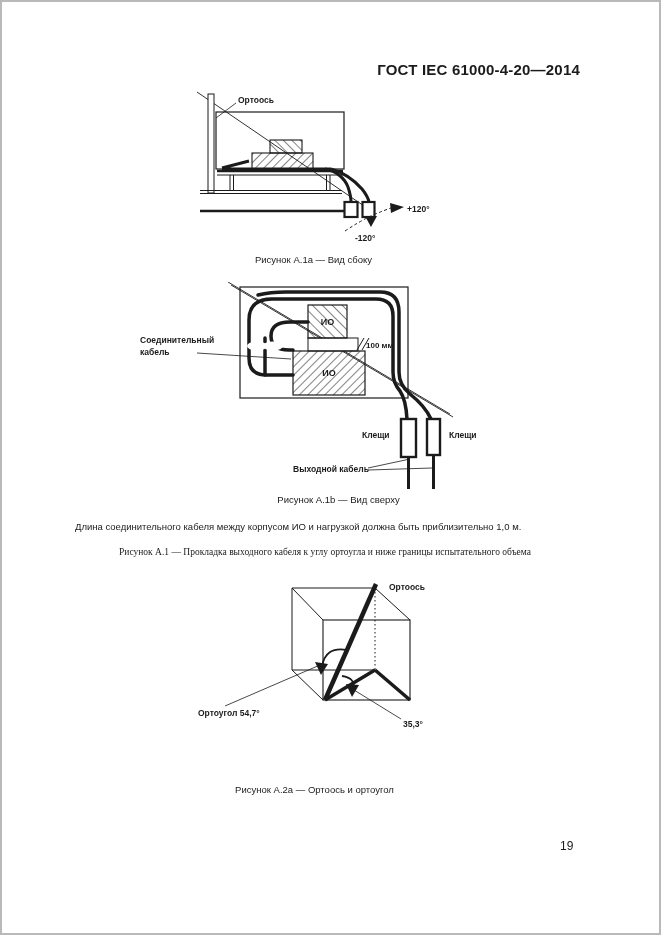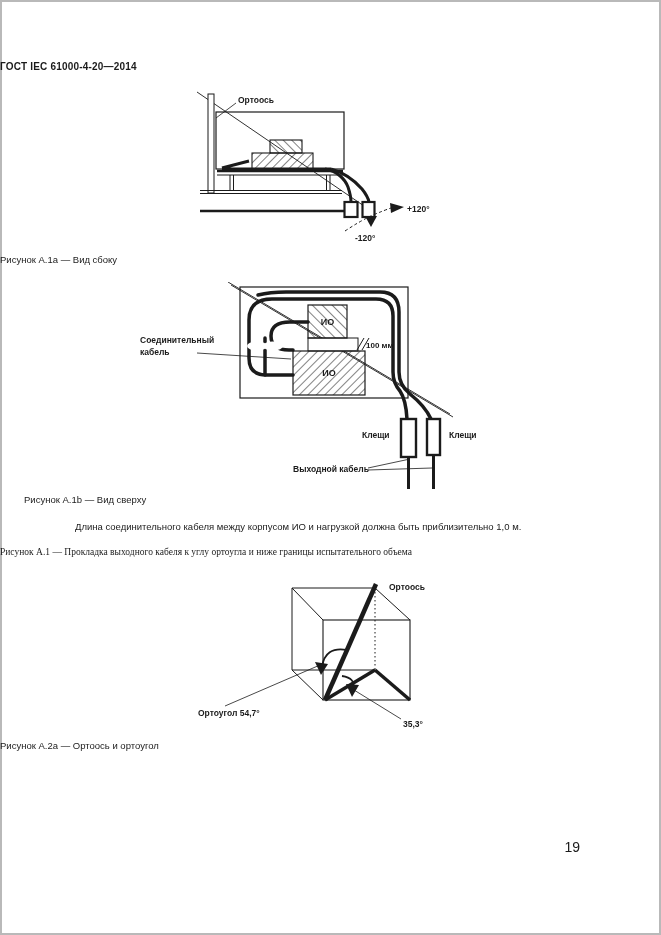--- a/index.html
+++ b/index.html
@@ -2,30 +2,30 @@
 <html><head>
 <meta charset="utf-8">
 <style>
   html,body{margin:0;padding:0;}
   body{
     width:661px;height:935px;position:relative;background:#ffffff;
     font-family:"Liberation Sans", sans-serif;color:#1b1b1b;overflow:hidden;
   }
   .page-frame{position:absolute;inset:0;box-shadow:inset 0 0 0 2px #b9b9b9;pointer-events:none;}
   .doc-header{
-    position:absolute;top:61px;left:0;width:580px;
-    font-weight:bold;font-size:10px;letter-spacing:.2px;
+    position:absolute;top:61px;left:0;width:580px;text-align:right;
+    font-weight:bold;font-size:15px;letter-spacing:.2px;
   }
-  .caption{position:absolute;font-size:9.5px;text-align:left;}
+  .caption{position:absolute;font-size:9.5px;text-align:center;}
   .cap-a1a{top:254px;left:0;width:627px;}
   .cap-a1b{top:494px;left:0;width:629px;padding-left:24px;}
   .cap-a1 {top:547px;left:0;width:650px;font-family:Liberation Serif, serif;}
-  .cap-a2a{top:740px;left:0;width:629px;}
+  .cap-a2a{top:784px;left:0;width:629px;}
   .note{position:absolute;top:521px;left:75px;width:520px;font-size:9.5px;}
-  .pageno{position:absolute;top:839px;left:560px;width:20px;font-size:14px;text-align:right;}
+  .pageno{position:absolute;top:839px;left:560px;width:20px;font-size:12px;text-align:left;}
   .fig{position:absolute;}
   .fig-a1a{top:85px;left:185px;}
   .fig-a1b{top:282px;left:140px;}
   .fig-a2a{top:578px;left:185px;}
   svg text{font-family:"Liberation Sans", sans-serif;font-weight:bold;fill:#1b1b1b;}
   svg .lbl{font-size:8.5px;}
   svg .lbl-io{font-size:9px;text-anchor:middle;}
   svg line, svg path, svg rect, svg polyline{stroke:#1b1b1b;}
 </style>
 </head>

